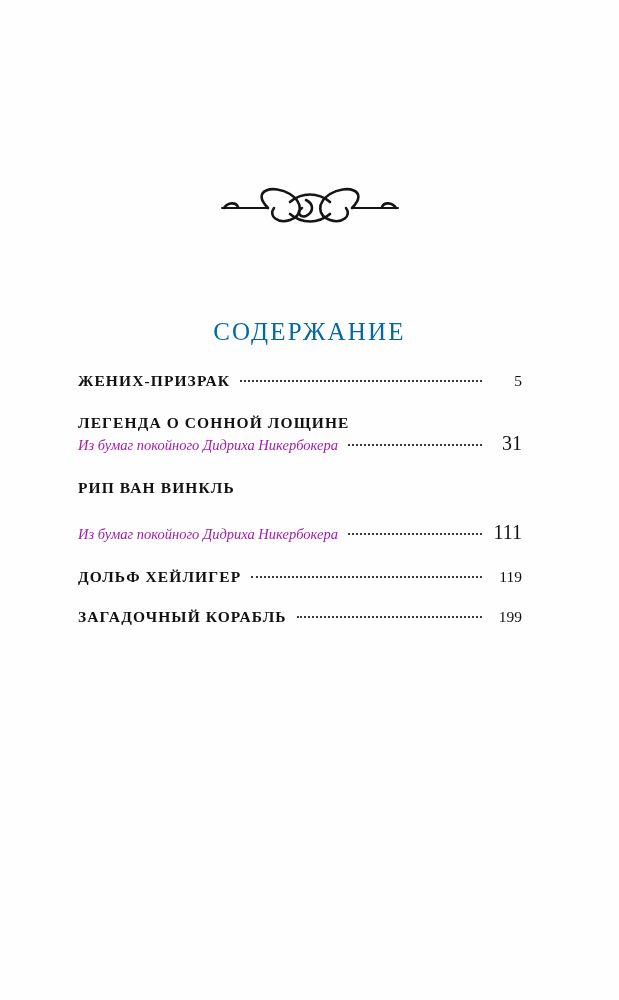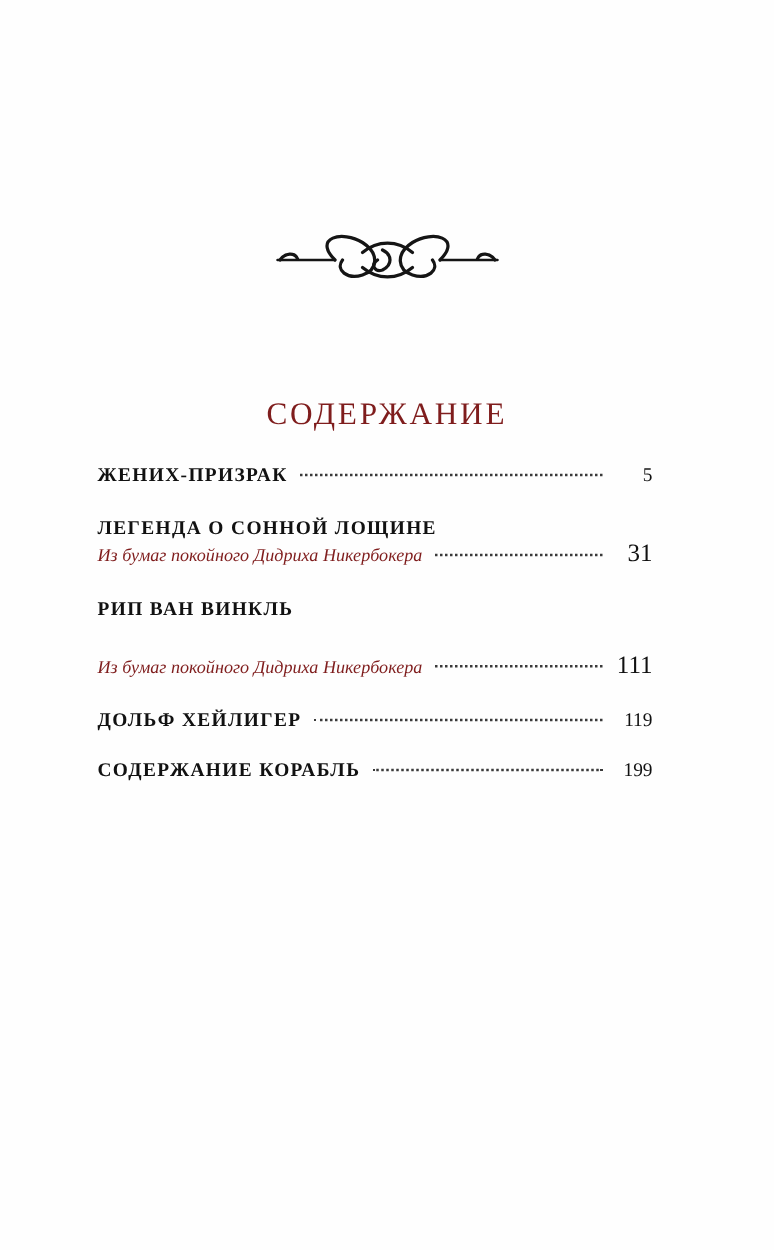--- a/index.html
+++ b/index.html
@@ -36,21 +36,21 @@
 
   .toc-title {
     position: absolute;
     top: 318px;
     left: 0;
     width: 100%;
     text-align: center;
     font-size: 25px;
     letter-spacing: 2.2px;
     font-weight: 400;
-    color: #7f1d1d;
+    color: #0369a1;
     font-family: "Liberation Serif", "DejaVu Serif", serif;
   }
 
   .toc {
     position: absolute;
     top: 372px;
     left: 78px;
     width: 444px;
     font-family: Liberation Serif, serif;
   }
@@ -72,21 +72,21 @@
     font-size: 15.5px;
     letter-spacing: 1.1px;
     font-weight: 700;
     color: #111;
     white-space: nowrap;
   }
 
   .subtitle {
     font-size: 14.5px;
     font-style: italic;
-    color: #7f1d1d;
+    color: #a21caf;
     white-space: nowrap;
   }
 
   .leader {
     flex: 1 1 auto;
     margin: 0 6px 0 10px;
     border-bottom: 2px dotted #3a3a3a;
     transform: translateY(-4px);
     min-width: 20px;
     height: 0;
@@ -165,20 +165,20 @@
     <div class="entry compact">
       <div class="line">
         <span class="chapter-title">ДОЛЬФ ХЕЙЛИГЕР</span>
         <span class="leader"></span>
         <span class="page-num">119</span>
       </div>
     </div>
 
     <div class="entry compact">
       <div class="line">
-        <span class="chapter-title">СОДЕРЖАНИЕ КОРАБЛЬ</span>
+        <span class="chapter-title">ЗАГАДОЧНЫЙ КОРАБЛЬ</span>
         <span class="leader"></span>
         <span class="page-num">199</span>
       </div>
     </div>
 
   </div>
 </div>
 
 </body></html>

